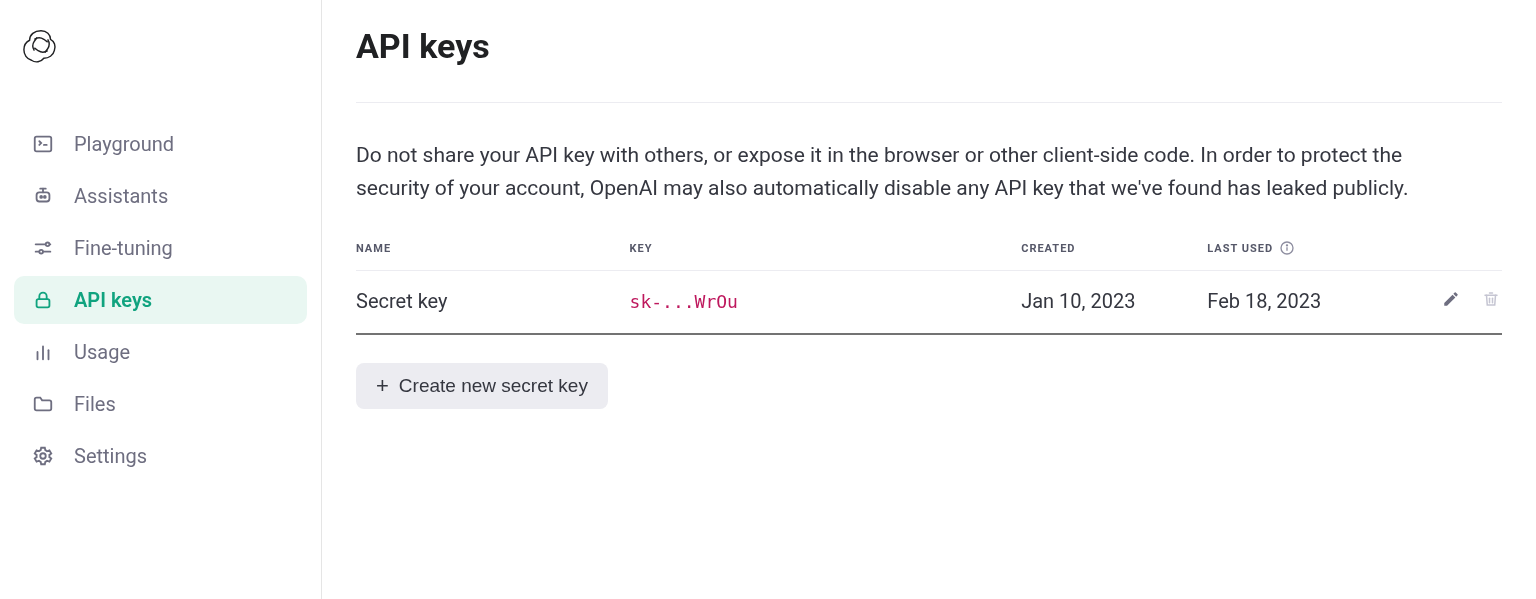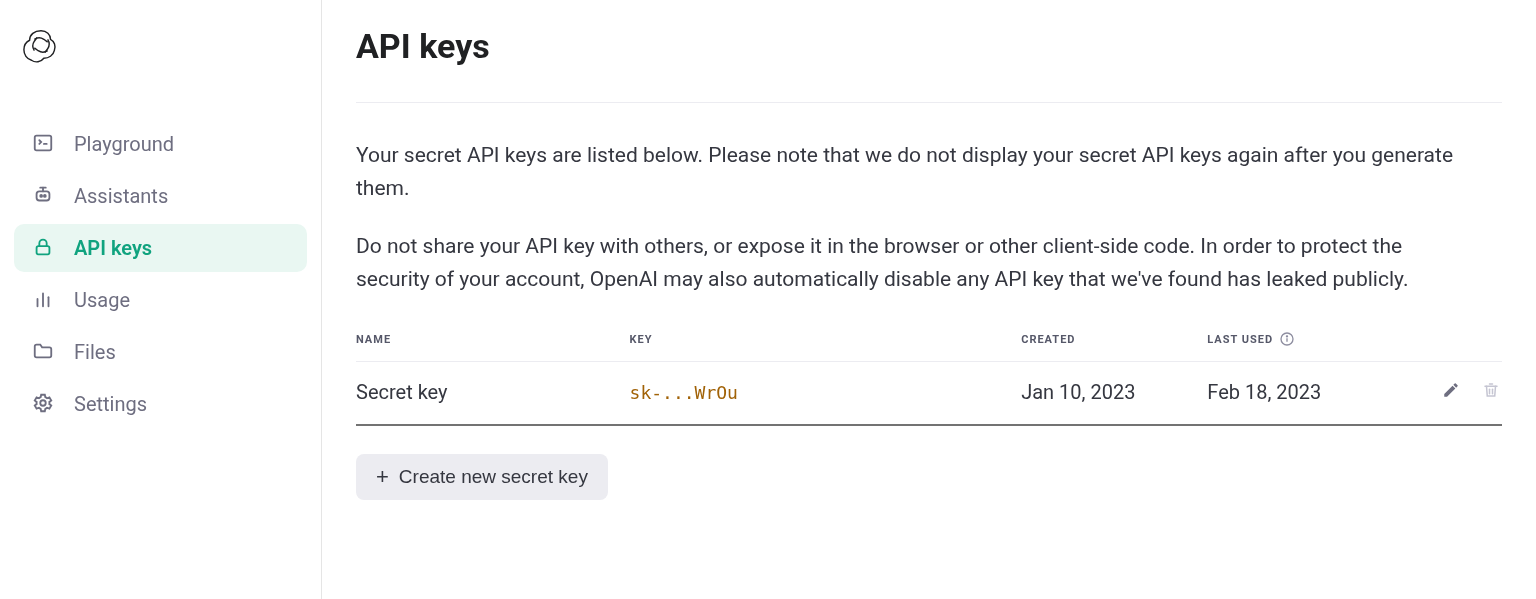--- a/index.html
+++ b/index.html
@@ -18,21 +18,21 @@
       padding: 20px 14px 20px 14px;
       flex-shrink: 0;
     }
     .logo-wrap {
       padding: 6px 8px 20px 8px;
     }
     .logo svg { display:block; }
     .nav { margin-top: 36px; }
     .nav-item {
       display: flex;
-      align-items: flex-start;
+      align-items: center;
       gap: 18px;
       padding: 12px 16px;
       margin: 4px 0;
       border-radius: 10px;
       color: #6e6e80;
       font-size: 20px;
       cursor: pointer;
     }
     .nav-item .icon { width: 26px; display:flex; align-items:center; justify-content:center; color:#6e6e80; }
     .nav-item.active {
@@ -83,21 +83,21 @@
       color: #353740;
       padding: 18px 0 20px 0;
       border-bottom: 2px solid #737373;
     }
     .col-name { width: 280px; }
     .col-key { width: 400px; }
     .col-created { width: 190px; }
     .col-used { width: 210px; }
     .col-actions { width: 90px; text-align:right; }
     td.col-actions { text-align:right; }
-    .mono { font-family: ui-monospace, Menlo, Consolas, monospace; font-size:18px; color:#a16207; }
+    .mono { font-family: ui-monospace, Menlo, Consolas, monospace; font-size:18px; color:#be185d; }
     .th-inner { display:flex; align-items:center; gap:6px; }
     .info-icon { display:inline-flex; color:#8e8ea0; }
     .row-actions {
       display:flex; gap:18px; justify-content:flex-end; align-items:center;
     }
     .row-action-btn {
       width: 22px; height:22px; display:flex; align-items:center; justify-content:center; color:#6e6e80; cursor:pointer;
     }
     .row-action-btn.disabled { color:#c5c5d2; cursor:default; }
     .create-btn {
@@ -151,20 +151,33 @@
             <rect x="5" y="8" width="14" height="10" rx="3"></rect>
             <circle cx="10" cy="13" r="1" fill="currentColor"></circle>
             <circle cx="14" cy="13" r="1" fill="currentColor"></circle>
             <path d="M12 4v4"></path>
             <path d="M9 4h6"></path>
           </svg>
       </span>
       <span>Assistants</span>
     </div>
 
+    <div class="nav-item">
+      <span class="icon">
+        <svg width="22" height="22" viewBox="0 0 24 24" fill="none" stroke="currentColor" stroke-width="2" stroke-linecap="round">
+            <path d="M4 8h10"></path>
+            <circle cx="17" cy="8" r="2"></circle>
+            <path d="M20 8h0"></path>
+            <path d="M4 16h3"></path>
+            <circle cx="10" cy="16" r="2"></circle>
+            <path d="M13 16h7"></path>
+          </svg>
+      </span>
+      <span>Fine-tuning</span>
+    </div>
 
     <div class="nav-item active">
       <span class="icon">
         <svg width="22" height="22" viewBox="0 0 24 24" fill="none" stroke="currentColor" stroke-width="2" stroke-linecap="round">
             <rect x="5" y="11" width="14" height="9" rx="2"></rect>
             <path d="M8 11V8a4 4 0 0 1 8 0v3"></path>
           </svg>
       </span>
       <span>API keys</span>
     </div>
@@ -201,21 +214,20 @@
 
   </nav>
 </aside>
 
 <main class="main">
   <div class="page-header">
     <h1 class="page-title">API keys</h1>
   </div>
 
   <div class="content">
-    <p class="para">Your secret API keys are listed below. Please note that we do not display your secret API keys again after you generate them.</p>
     <p class="para">Do not share your API key with others, or expose it in the browser or other client-side code. In order to protect the security of your account, OpenAI may also automatically disable any API key that we've found has leaked publicly.</p>
 
     <table class="keys">
       <thead>
         <tr>
           <th class="col-name">NAME</th>
           <th class="col-key">KEY</th>
           <th class="col-created">CREATED</th>
           <th class="col-used">
             <span class="th-inner">

